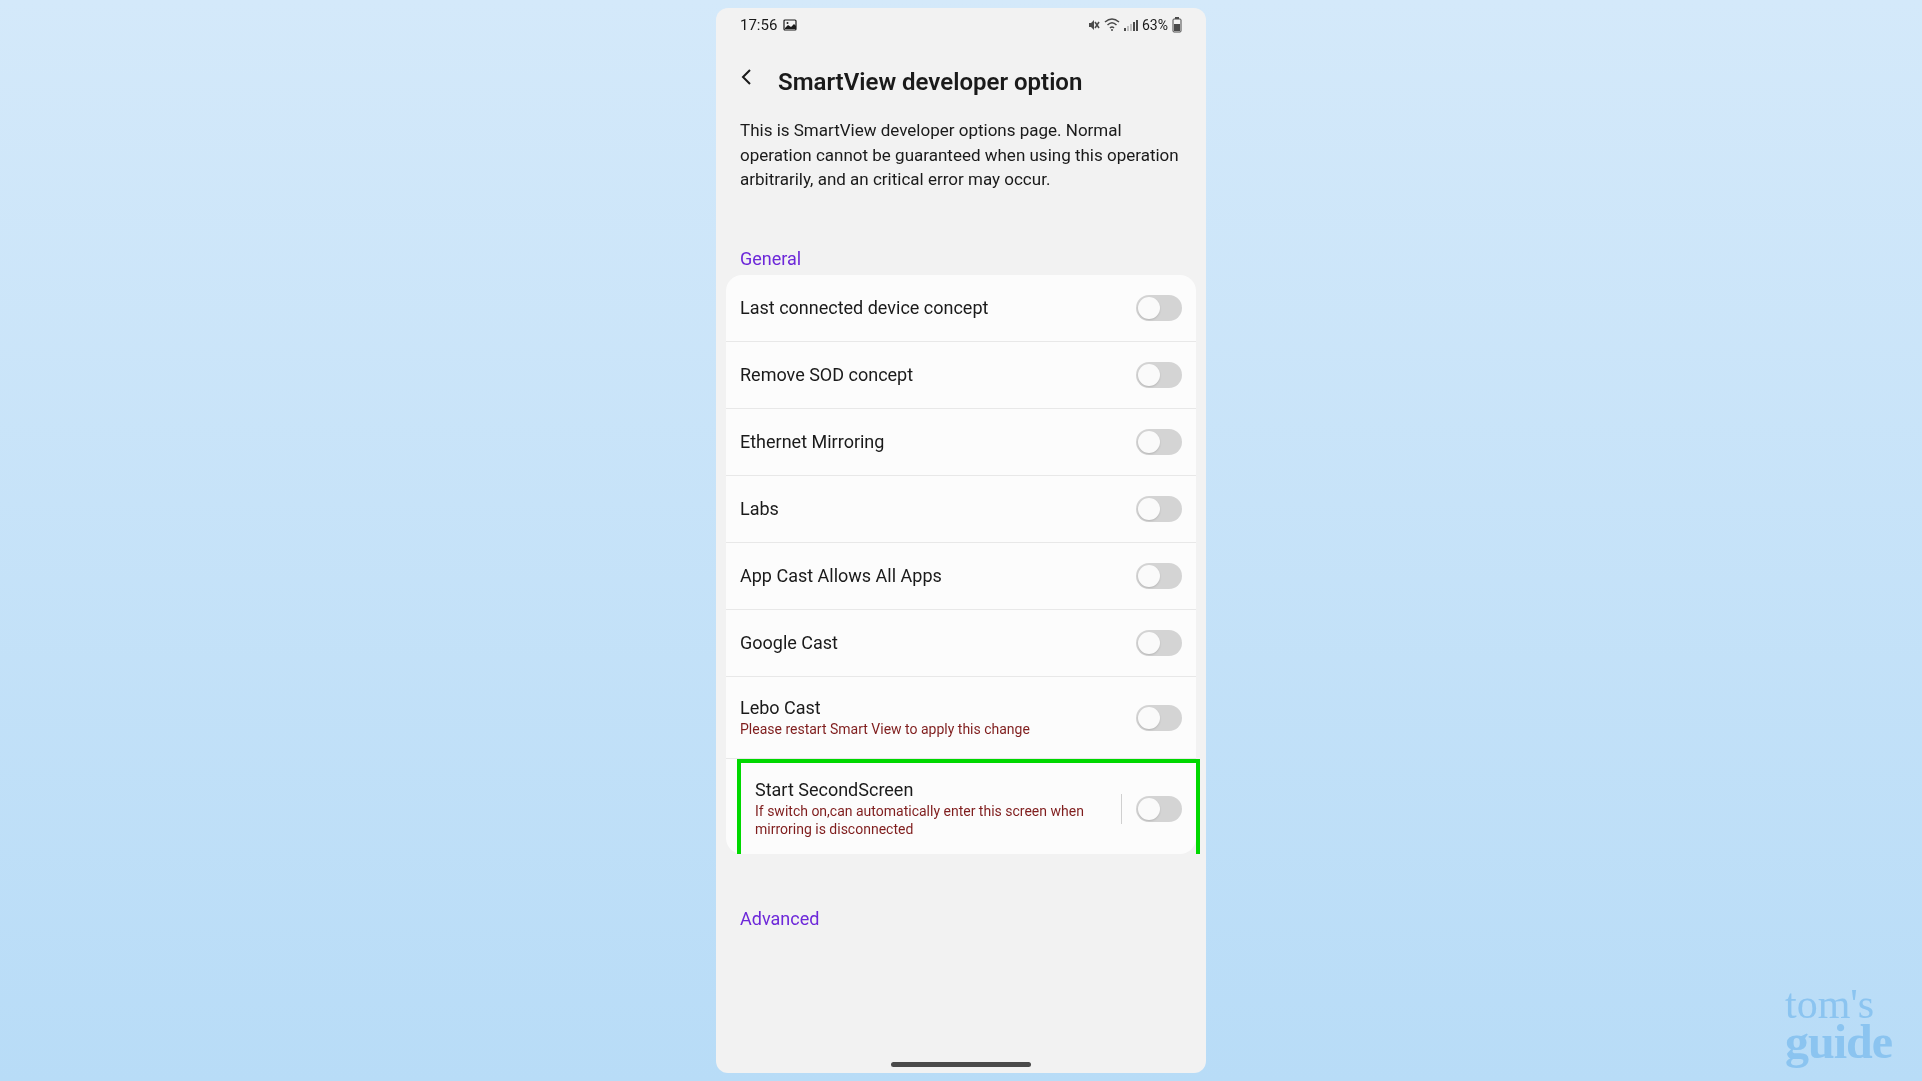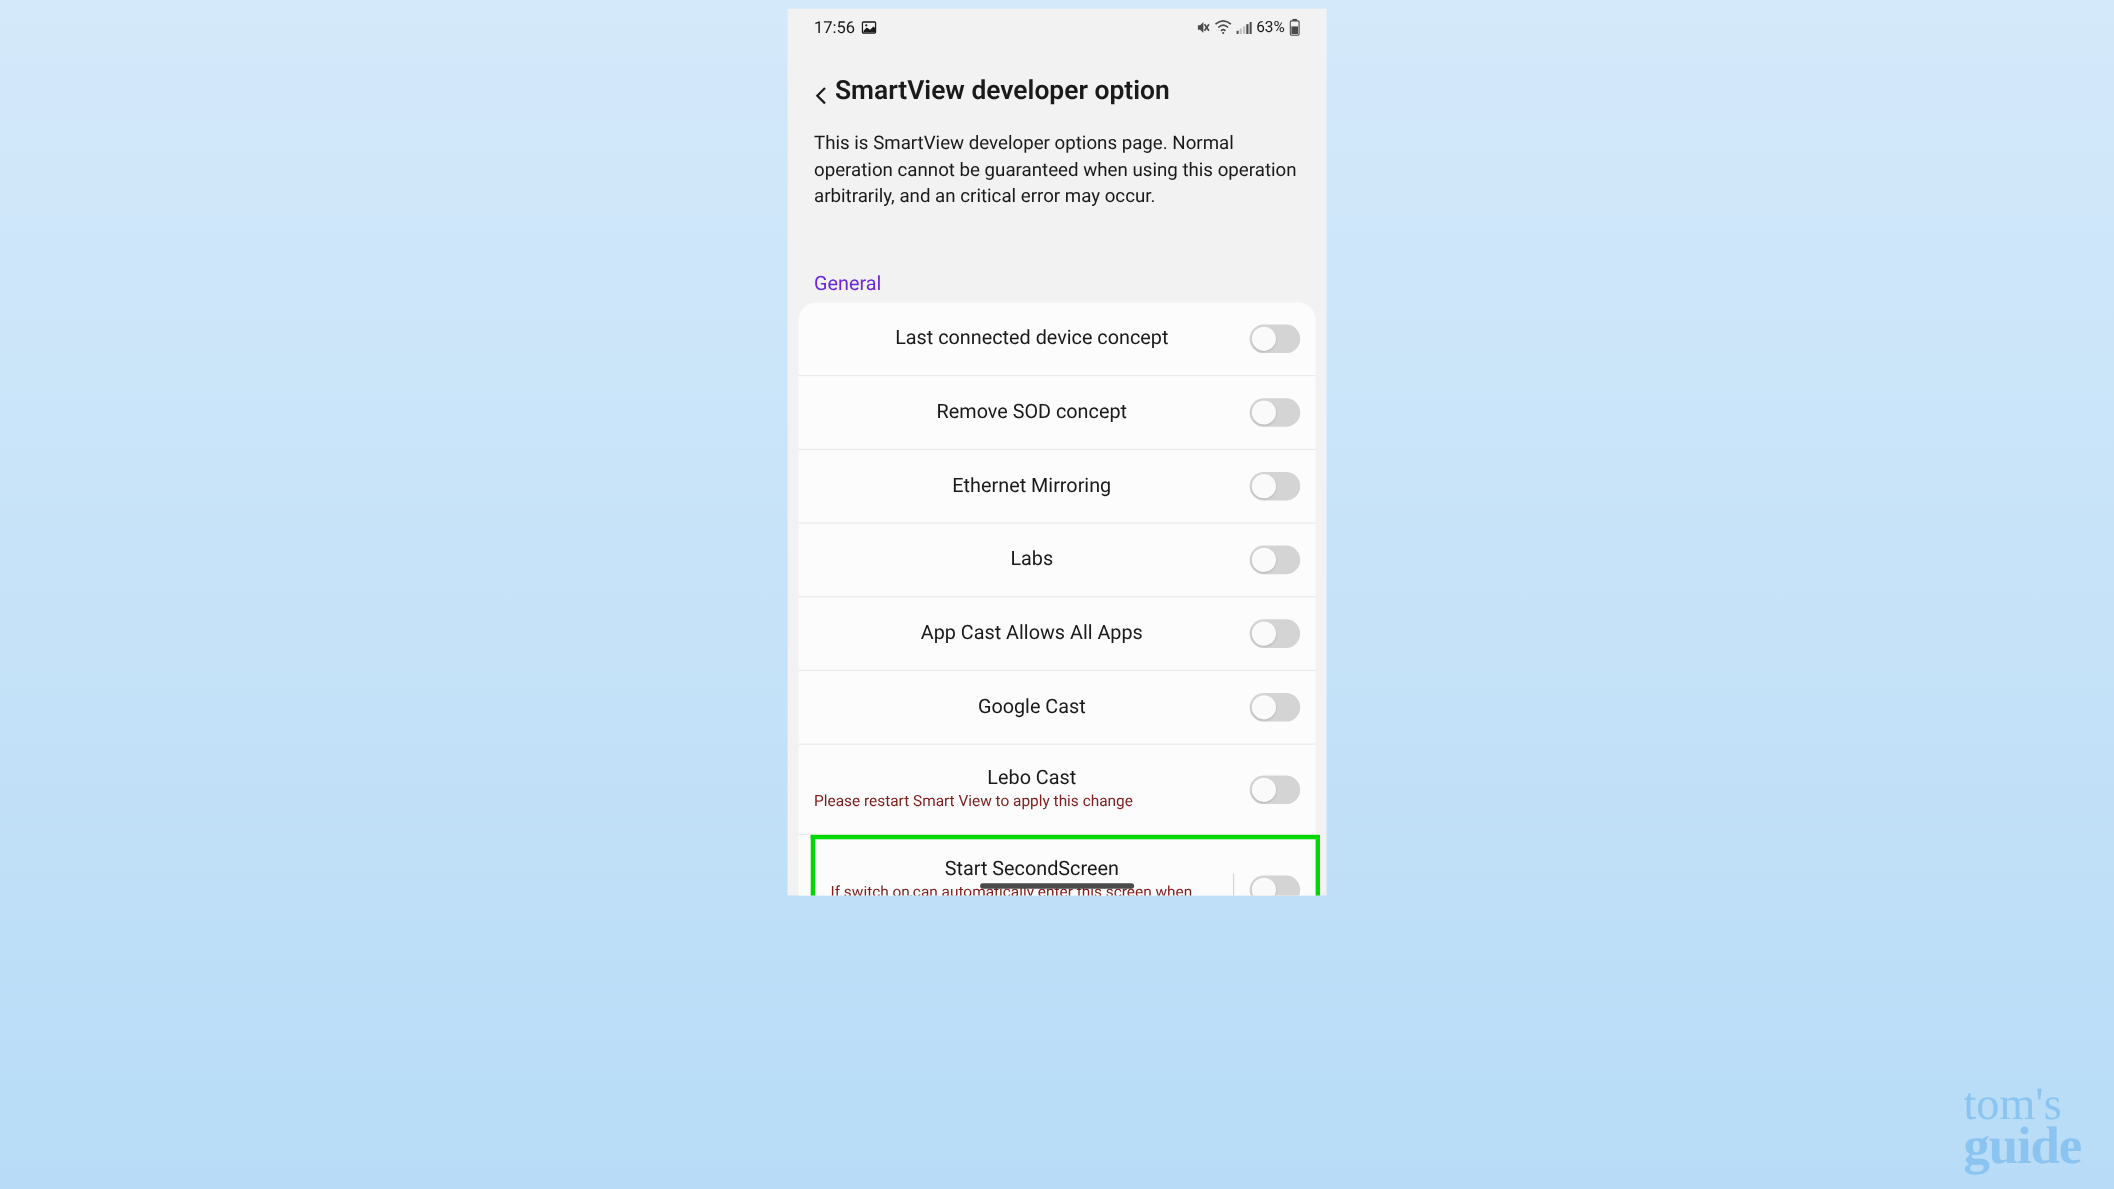--- a/index.html
+++ b/index.html
@@ -14,23 +14,23 @@
       font-family: -apple-system, BlinkMacSystemFont, 'Segoe UI', Roboto, sans-serif;
       position: relative;
       overflow: hidden;
     }
     .phone-container {
       position: absolute;
       left: 50%;
       top: 8px;
       transform: translateX(-50%);
       width: 490px;
-      height: 806px;
+      height: 1065px;
       background: #f2f2f2;
-      border-radius: 0;
+      border-radius: 12px;
       overflow: hidden;
     }
     .status-bar {
       display: flex;
       justify-content: space-between;
       align-items: center;
       padding: 8px 24px 4px;
       font-size: 15px;
       color: #1a1a1a;
     }
@@ -45,23 +45,23 @@
       gap: 4px;
       font-size: 14px;
       text-align: right;
     }
     .status-icon {
       display: inline-flex;
       align-items: center;
     }
     .header {
       display: flex;
-      align-items: flex-end;
+      align-items: flex-start;
       padding: 30px 22px 16px;
-      gap: 3px;
+      gap: 22px;
     }
     .back-icon {
       width: 18px;
       height: 18px;
       cursor: pointer;
     }
     .page-title {
       font-size: 24px;
       font-weight: 600;
       color: #1a1a1a;
@@ -94,21 +94,20 @@
     .setting-item:last-child {
       border-bottom: none;
       margin-left: 11px;
     }
     .setting-text {
       flex: 1;
     }
     .setting-label {
       font-size: 18px;
       color: #1a1a1a;
-      text-align: center;
     }
     .setting-sublabel {
       font-size: 14px;
       color: #7f1d1d;
       margin-top: 2px;
       line-height: 1.3;
     }
     .toggle {
       width: 46px;
       height: 26px;

